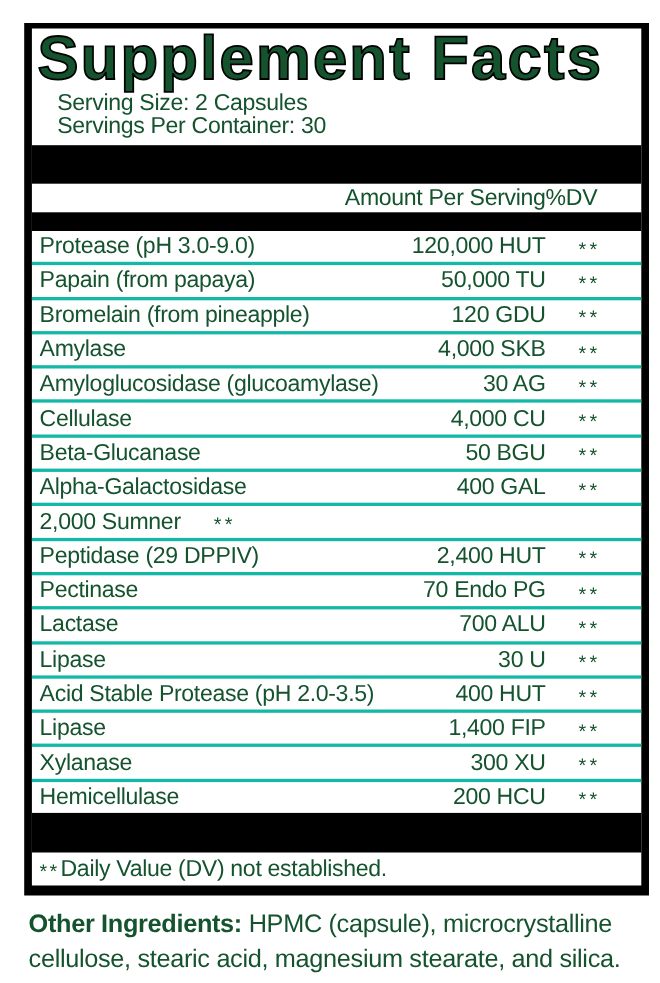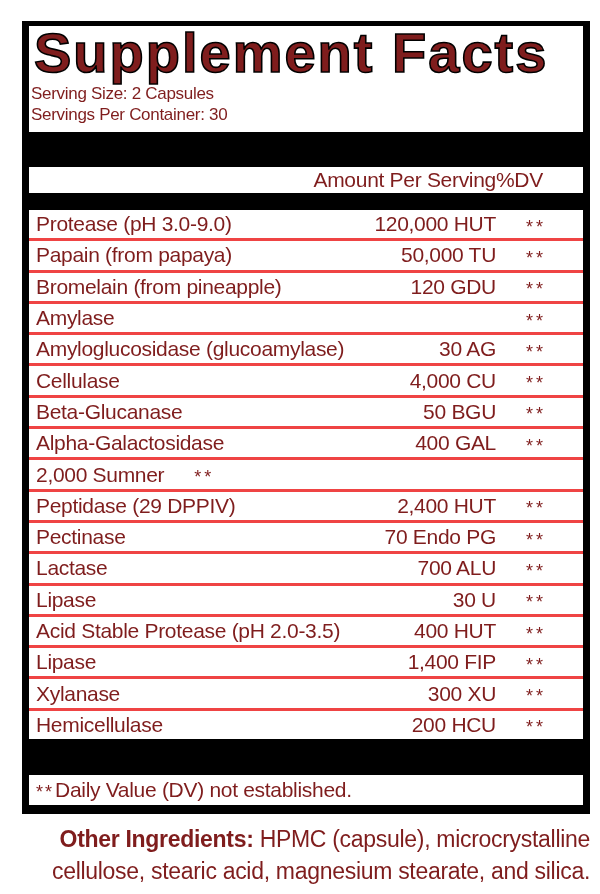--- a/index.html
+++ b/index.html
@@ -1,20 +1,20 @@
 <!DOCTYPE html>
 <html><head>
 <meta charset="utf-8">
 <style>
   html, body { margin: 0; padding: 0; }
   .page {
     width: 600px;
     height: 894px;
     background: #ffffff;
-    color: #7f1d1d;
+    color: #14532d;
     font-family: "Liberation Sans", sans-serif;
     position: relative;
     overflow: hidden;
     letter-spacing: -0.3px;
   }
   .facts-box {
     box-sizing: border-box;
     margin: 21px 0 0 22px;
     width: 568px;
     border: solid #000000;
@@ -24,44 +24,44 @@
   .title {
     font-size: 56px;
     font-weight: bold;
     line-height: 50px;
     letter-spacing: 2px;
     padding: 2px 5px 0 5px;
     -webkit-text-stroke: 1.6px #000000;
     white-space: nowrap;
   }
   .serving-line {
-    font-size: 17px;
+    font-size: 21px;
     line-height: 21px;
-    padding: 0 2px;
+    padding: 0 23px;
   }
   .serving-line.first { margin-top: 5px; }
   .bar { background: #000000; width: 100%; }
   .bar.thick-top { height: 35px; margin-top: 7px; }
   .bar.medium { height: 17px; }
   .bar.thick-bottom { height: 36px; }
   .header-row {
     height: 26px;
     display: flex;
     align-items: center;
     padding: 0 7px;
     font-size: 21px;
   }
   .header-row .amount-label { margin-left: auto; text-align: right; }
   .header-row .dv-label { width: 80px; }
   .row {
     height: 28.3px;
     display: flex;
     align-items: center;
     padding: 0 7px;
-    border-bottom: 3px solid #ef4444;
+    border-bottom: 3px solid #14b8a6;
     font-size: 21px;
   }
   .row:last-child { border-bottom: none; }
   .row .name { flex: 1; white-space: nowrap; overflow: hidden; }
   .row .amount { text-align: left; white-space: nowrap; }
   .row .dv {
     width: 80px;
     text-align: center;
     font-size: 18px;
     letter-spacing: 3px;
@@ -80,21 +80,20 @@
     position: relative;
     top: 2px;
     margin-right: 1px;
   }
   .other-ingredients {
     margin: 9px 10px 0 26px;
     width: 564px;
     font-size: 23px;
     line-height: 32px;
     letter-spacing: -0.3px;
-    text-align: right;
   }
   .other-ingredients b { font-weight: bold; }
 </style>
 </head>
 <body>
 
 <div class="page">
 
   <div class="facts-box">
 
@@ -123,20 +122,21 @@
           <span class="amount">50,000 TU</span>
           <span class="dv">**</span>
         </div>
         <div class="row">
           <span class="name">Bromelain (from pineapple)</span>
           <span class="amount">120 GDU</span>
           <span class="dv">**</span>
         </div>
         <div class="row">
           <span class="name">Amylase</span>
+          <span class="amount">4,000 SKB</span>
           <span class="dv">**</span>
         </div>
         <div class="row">
           <span class="name">Amyloglucosidase (glucoamylase)</span>
           <span class="amount">30 AG</span>
           <span class="dv">**</span>
         </div>
         <div class="row">
           <span class="name">Cellulase</span>
           <span class="amount">4,000 CU</span>

